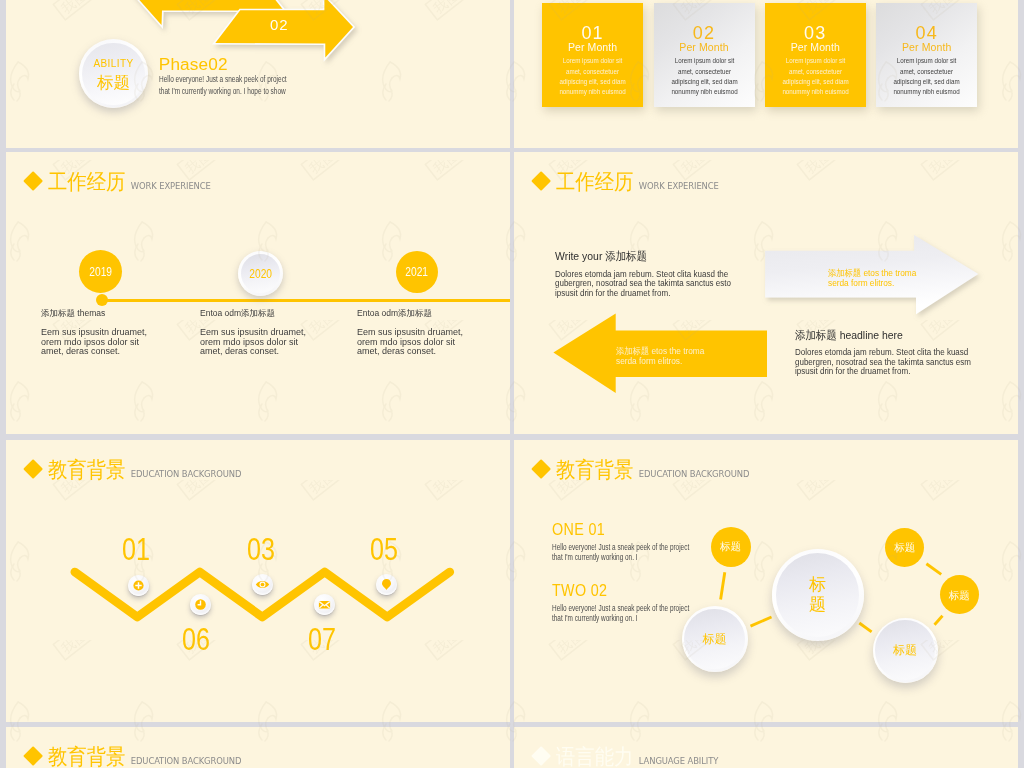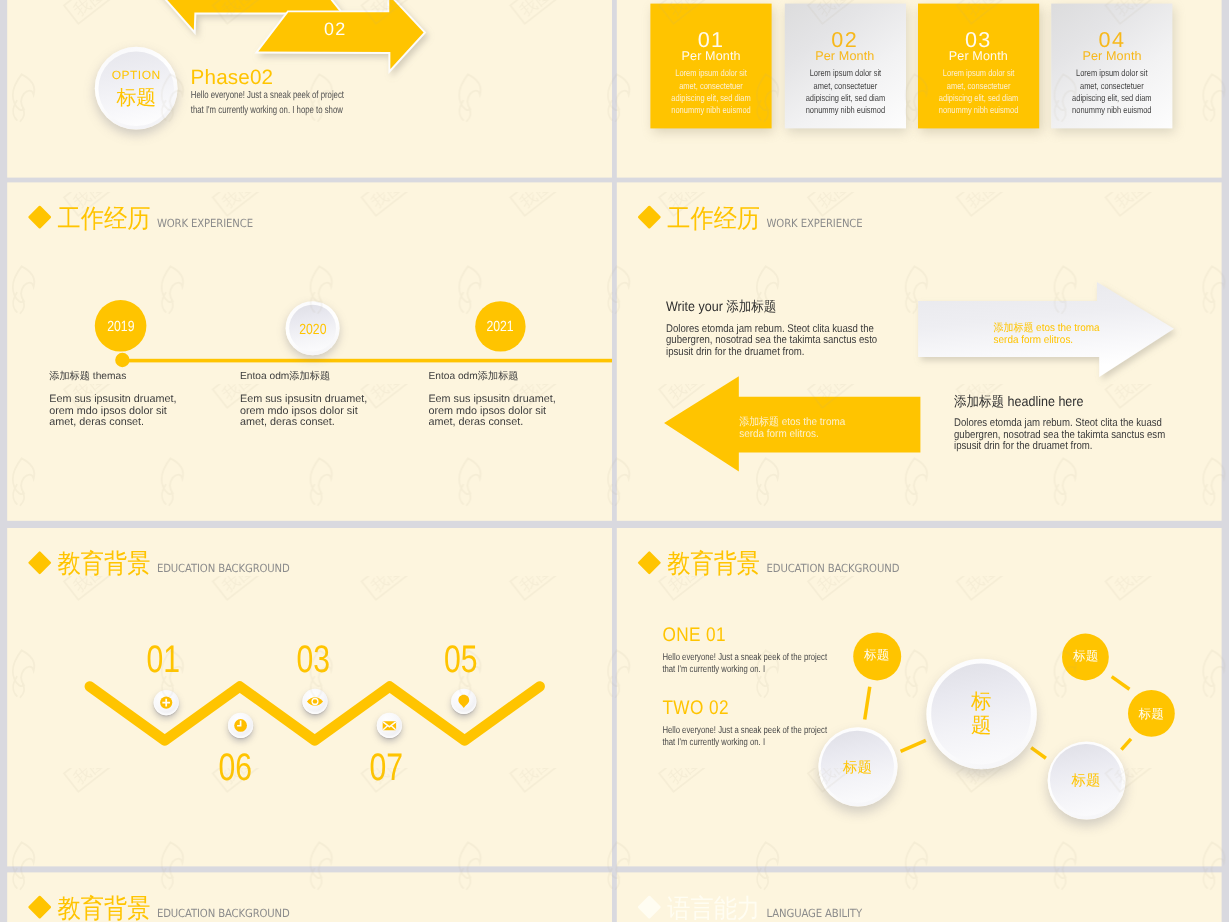--- a/index.html
+++ b/index.html
@@ -140,21 +140,21 @@
       </defs>
       <g filter="url(#arrShadow)" style="paint-order:stroke fill;">
         <polygon points="127.2,127.0 155.5,96.0 155.5,111.5 251.4,111.5 277.8,144.4 156.0,144.4 155.5,159.0" fill="#ffc400" stroke="#fcfcfc" stroke-width="3.2" stroke-linejoin="miter"></polygon>
         <polygon points="234.3,144.3 318.4,144.3 318.4,130.5 347.0,161.0 319.3,191.5 319.3,177.4 209.3,177.0" fill="#ffc400" stroke="#fcfcfc" stroke-width="3.2" stroke-linejoin="miter"></polygon>
       </g>
     </svg>
 
     <div class="ph-num n2">02</div>
 
     <div class="ph-badge">
-      <div class="sub">OPTION</div>
+      <div class="sub">ABILITY</div>
       <div class="ttl">标题</div>
     </div>
     <div class="ph-txt">
       <div class="h">Phase02</div>
       <div class="l">Hello everyone! Just a sneak peek of project</div>
       <div class="l">that I'm currently working on. I hope to show</div>
     </div>
   </div>
   <div class="slide s2">
     <div class="pm-card yellow" style="left:28.1px">

